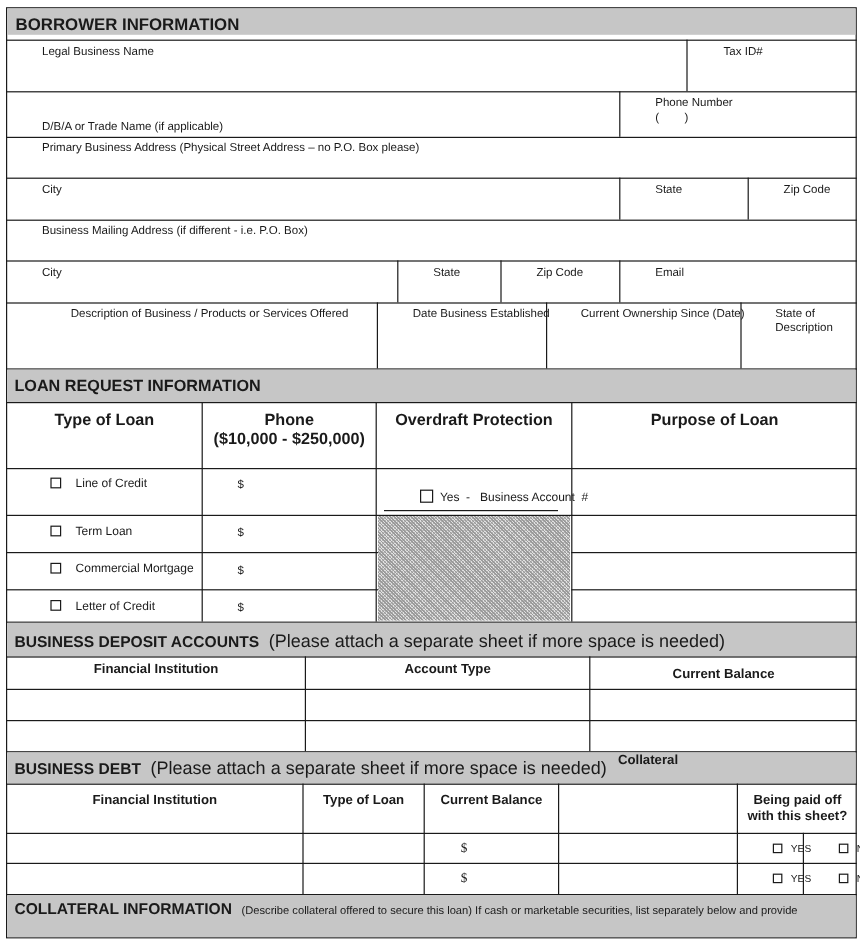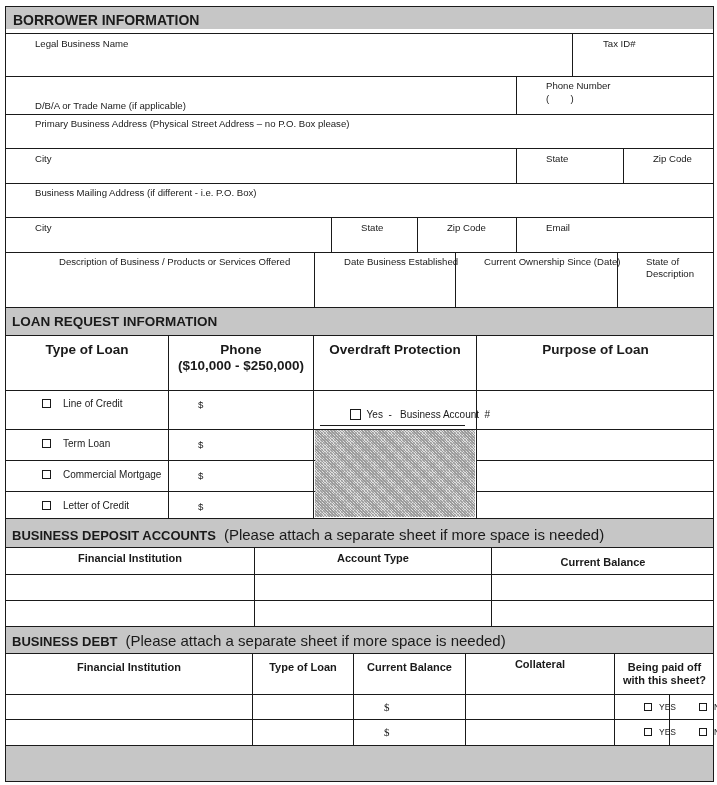--- a/index.html
+++ b/index.html
@@ -180,21 +180,21 @@
 
 <div class="vline" style="left:252px;top:653px;height:92px;"></div>
 <div class="vline" style="left:353px;top:653px;height:92px;"></div>
 <div class="vline" style="left:465px;top:653px;height:92px;"></div>
 <div class="vline" style="left:614px;top:653px;height:92px;"></div>
 <div class="vline" style="left:669px;top:694px;height:51px;"></div>
 
 <span class="hdr-sm" style="left:6px;top:661px;width:246px;">Financial Institution</span>
 <span class="hdr-sm" style="left:253px;top:661px;width:100px;">Type of Loan</span>
 <span class="hdr-sm" style="left:354px;top:661px;width:111px;">Current Balance</span>
-<span class="hdr-sm" style="left:466px;top:658px;width:148px;text-align:center;">Collateral</span>
+<span class="hdr-sm" style="left:466px;top:628px;width:148px;text-align:center;">Collateral</span>
 <span class="hdr-sm" style="left:615px;top:661px;width:99px;">Being paid off</span>
 <span class="hdr-sm" style="left:615px;top:674px;width:99px;">with this sheet?</span>
 <div class="hline" style="left:5px;width:709px;top:694px;"></div>
 
 <input class="field" style="left: 8px; top: 697px; width: 242px; height: 21px;">
 <input class="field" style="left: 255px; top: 697px; width: 96px; height: 21px;">
 <span class="lbl serif" style="left:361px;top:701px;">$</span>
 <input class="field" style="left: 371px; top: 697px; width: 92px; height: 21px;">
 <input class="field" style="left: 468px; top: 697px; width: 144px; height: 21px;">
 <label class="lbl" style="left:621px;top:701px;font-size:8.5px;">
@@ -212,13 +212,14 @@
 <input class="field" style="left: 468px; top: 722px; width: 144px; height: 21px;">
 <label class="lbl" style="left:621px;top:726px;font-size:8.5px;">
   <span class="cb" style="width:6px;height:6px;margin-right:7px;"></span><span>YES</span>
 </label>
 <label class="lbl" style="left:676px;top:726px;font-size:8.5px;">
   <span class="cb" style="width:6px;height:6px;margin-right:7px;"></span><span>NO</span>
 </label>
 <div class="hline" style="left:5px;width:709px;top:745px;"></div>
 
 <div class="band" style="top:746px;height:35px;">
+  <span class="band-title" style="left:6px;top:4px;font-size:13px;"><span>COLLATERAL INFORMATION</span><span class="band-note" style="font-size:9.3px;">(Describe collateral offered to secure this loan)  If cash or marketable securities, list separately below and provide</span></span>
 </div>
 
 </body></html>

